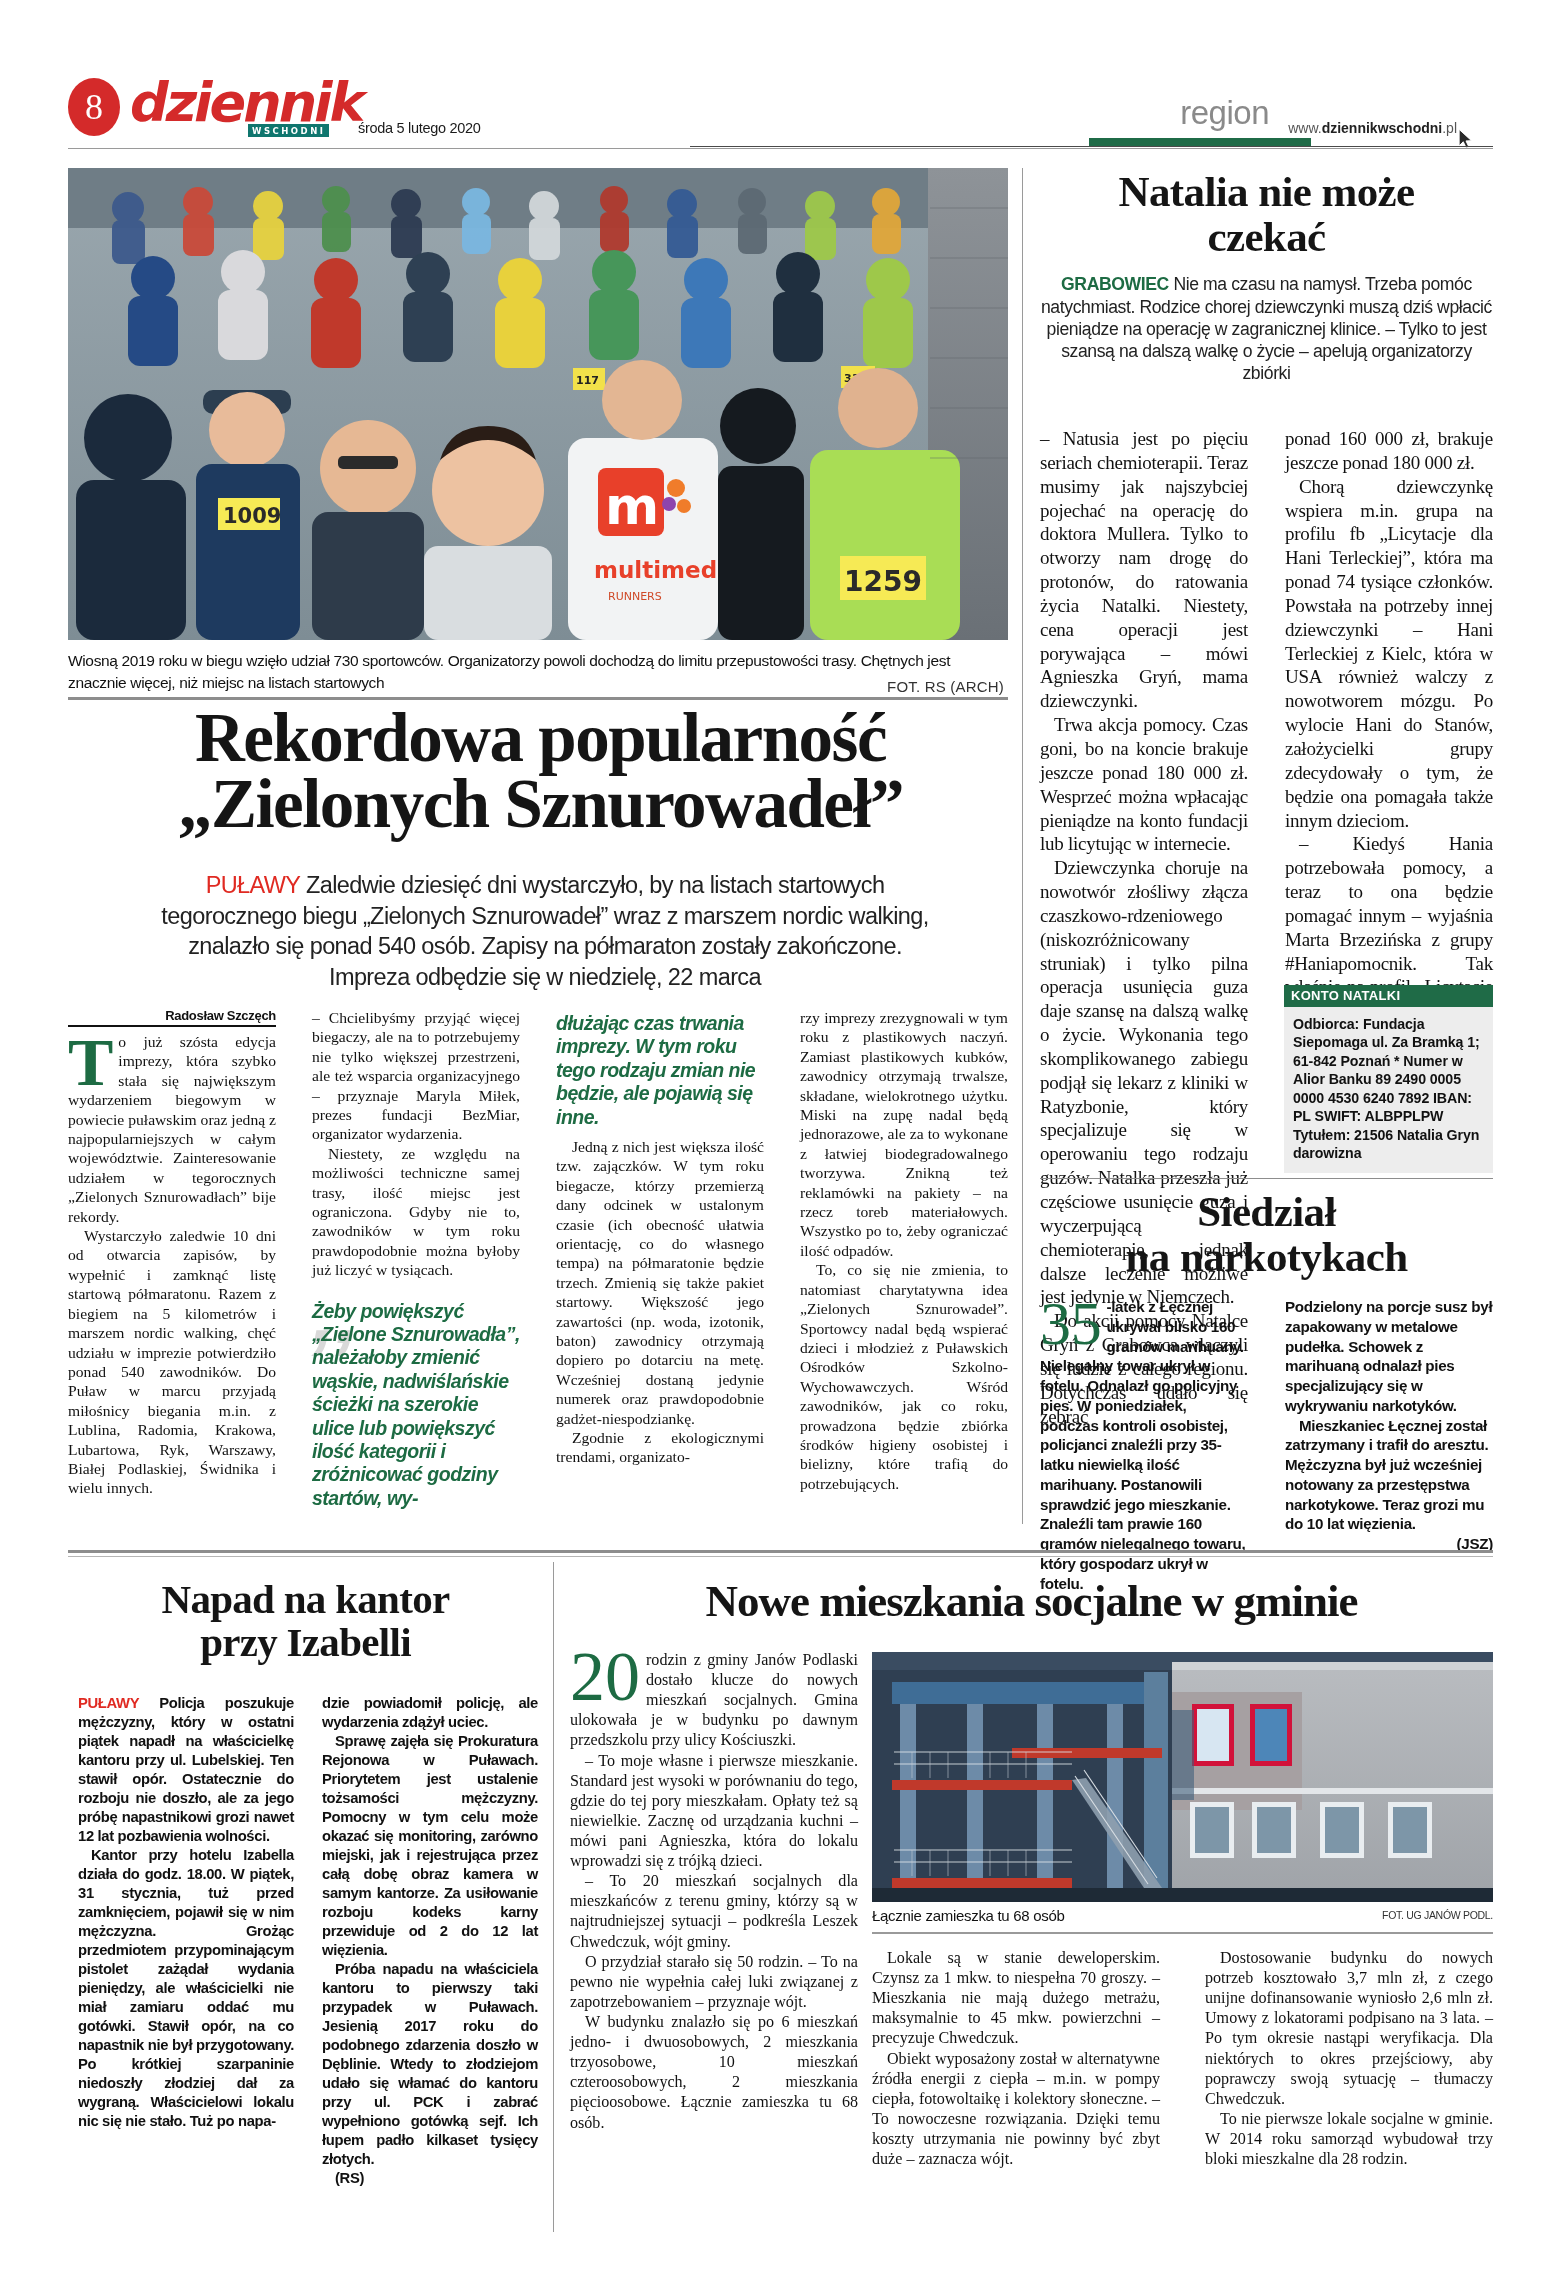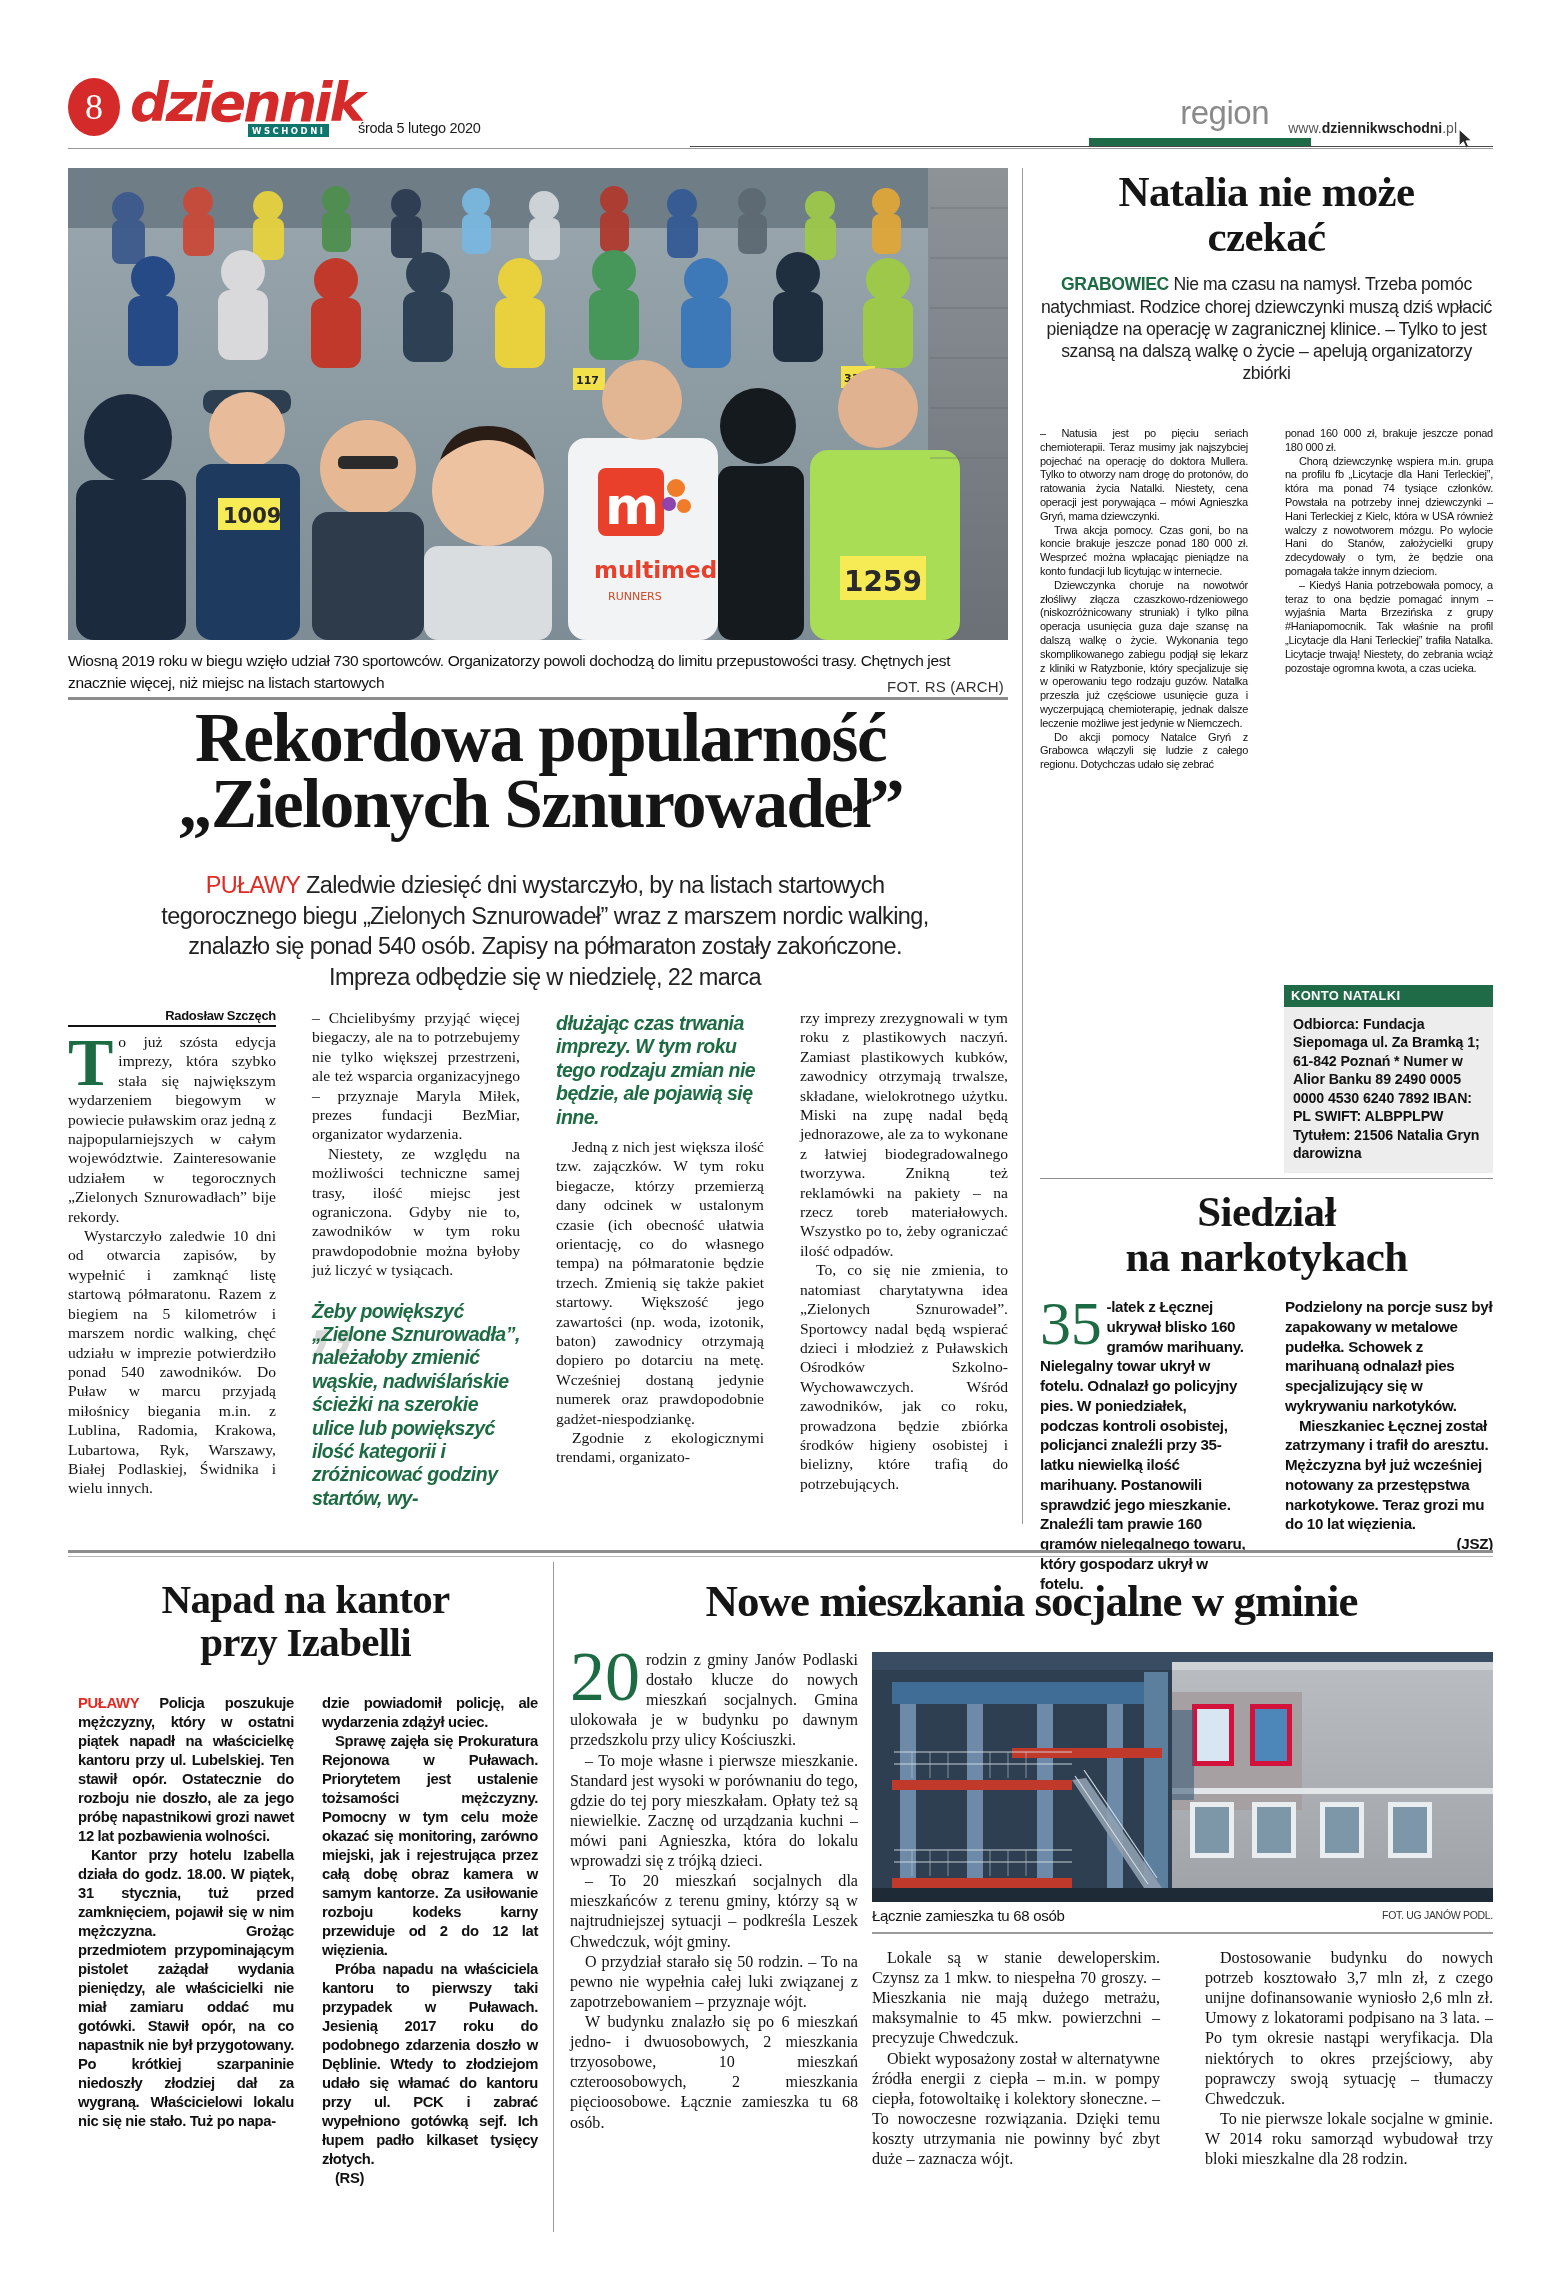--- a/index.html
+++ b/index.html
@@ -180,22 +180,22 @@
     font-size:17.6px; line-height:1.26; text-align:center;
     color:#222; letter-spacing:-0.4px; margin:0;
   }
   .kicker-green { color:#1d6b43; font-weight:bold; }
 
   .rail-cols { position:absolute; left:1040px; top:427px; width:453px; }
   .rc { position:absolute; top:0; width:208px; }
   .rc.a { left:0; }
   .rc.b { left:245px; }
   .rail-txt {
-    font-family:Liberation Sans, sans-serif;
-    font-size:11px; line-height:1.255;
+    font-family:Liberation Serif, serif;
+    font-size:19px; line-height:1.255;
     text-align:justify; color:#111; margin:0;
     letter-spacing:-0.25px; hyphens:auto;
   }
   .rail-txt + .rail-txt { text-indent:14px; }
 
   .konto-box {
     position:absolute; left:1284px; top:985px; width:209px;
     background:#ededed; padding:0 0 10px 0;
   }
   .konto-title {

